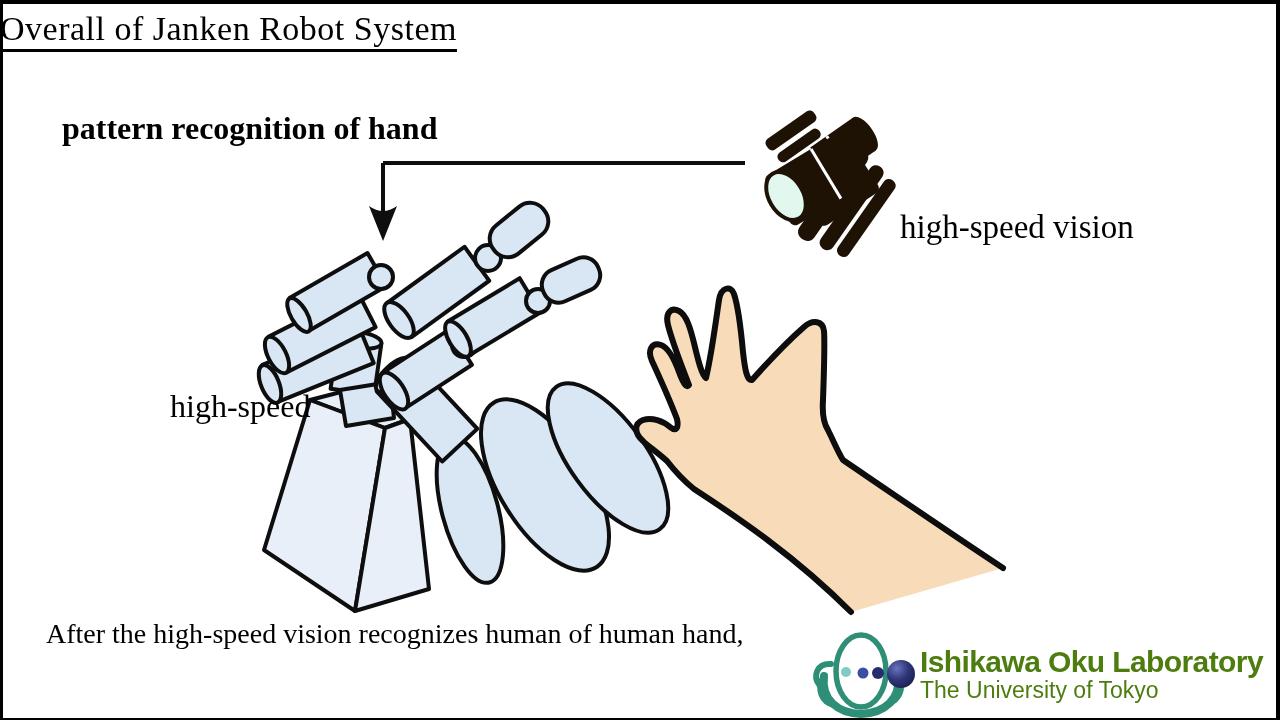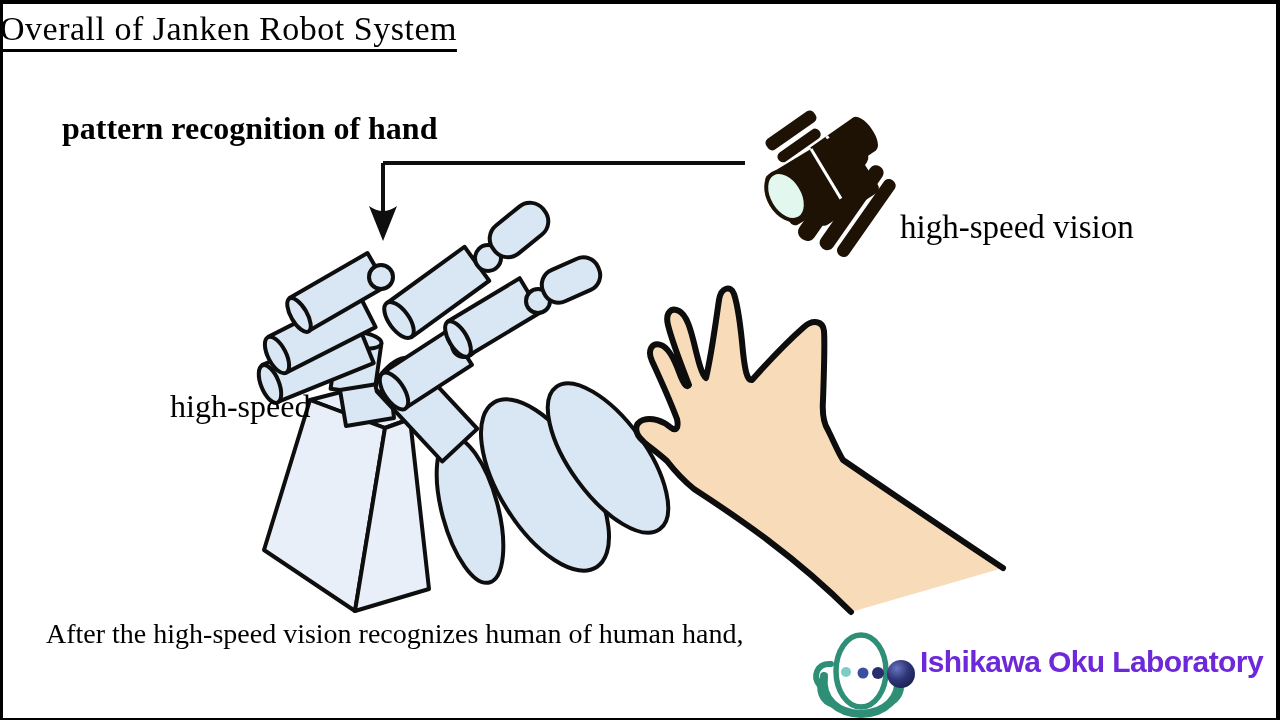--- a/index.html
+++ b/index.html
@@ -39,21 +39,21 @@
     position:absolute; left:134px; top:384px;
     font-size:32px; line-height:45px; white-space:nowrap;margin-left:36px;
   }
   .caption {
     position:absolute; left:46px; top:616px;
     font-size:28px; line-height:36px; white-space:nowrap;
   }
   .logo-text {
     position:absolute; left:920px; top:645px;
     font-family:"Liberation Sans", sans-serif;
-    color:#6d28d9; white-space:nowrap;
+    color:#4d7c0f; white-space:nowrap;
   }
   .logo-org { font-size:30px; font-weight:bold; letter-spacing:-0.6px; line-height:33px; }
   .logo-sub { font-size:23px; line-height:25px; }
 
   svg.art { position:absolute; left:0; top:0; }
 </style>
 </head>
 <body>
 
 <svg class="art" width="1280" height="720" viewBox="0 0 1280 720">
@@ -252,18 +252,19 @@
 <div class="lbl-robot">
   <div>high-speed</div>
 </div>
 
 <div class="caption">
   <div>After the high-speed vision recognizes human of human hand,</div>
 </div>
 
 <div class="logo-text">
   <div class="logo-org">Ishikawa Oku Laboratory</div>
+  <div class="logo-sub">The University of Tokyo</div>
 </div>
 
 <div class="edge edge-top"></div>
 <div class="edge edge-left"></div>
 <div class="edge edge-right"></div>
 <div class="edge edge-bottom"></div>
 
 </body></html>

